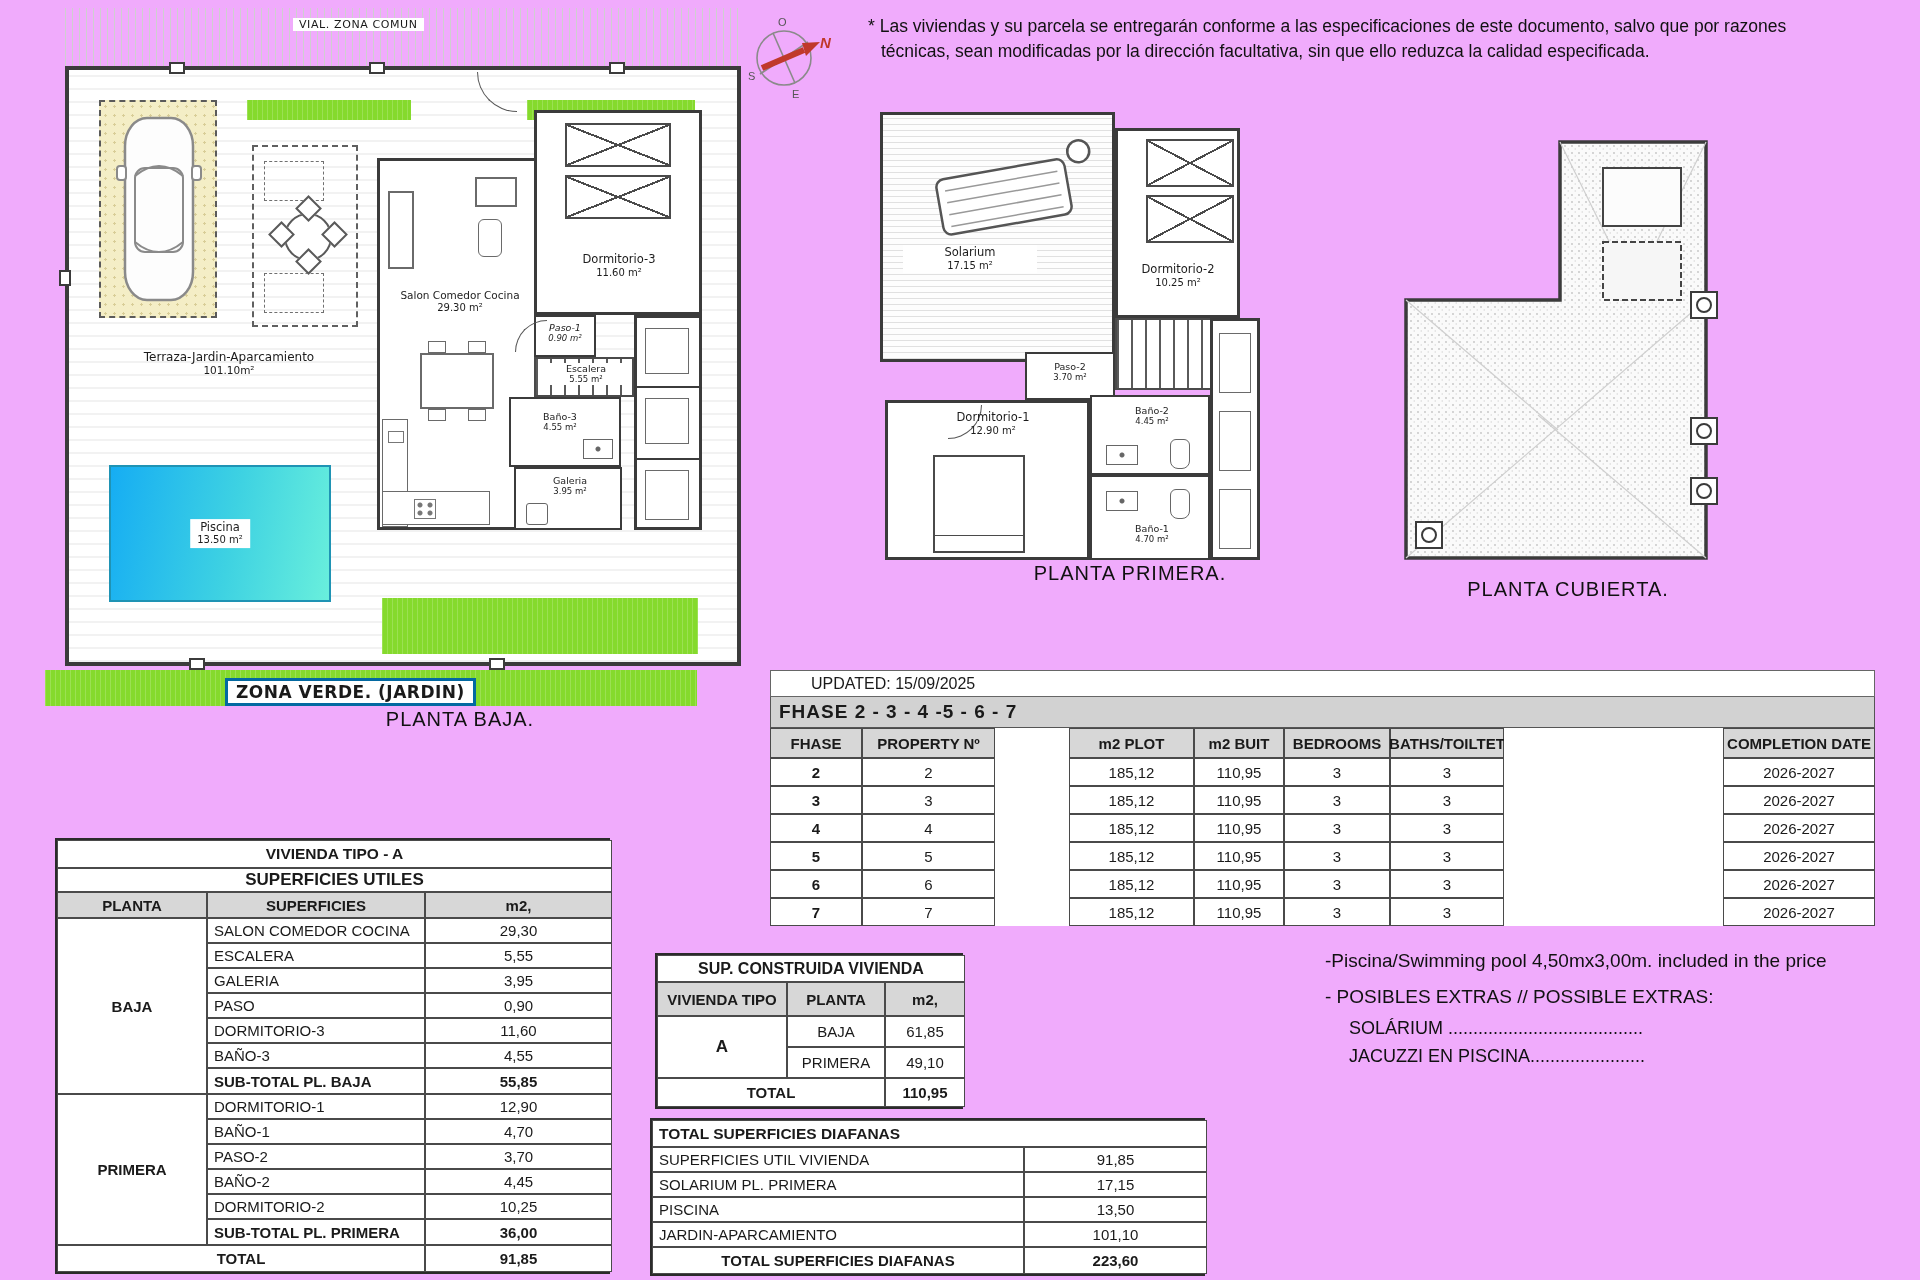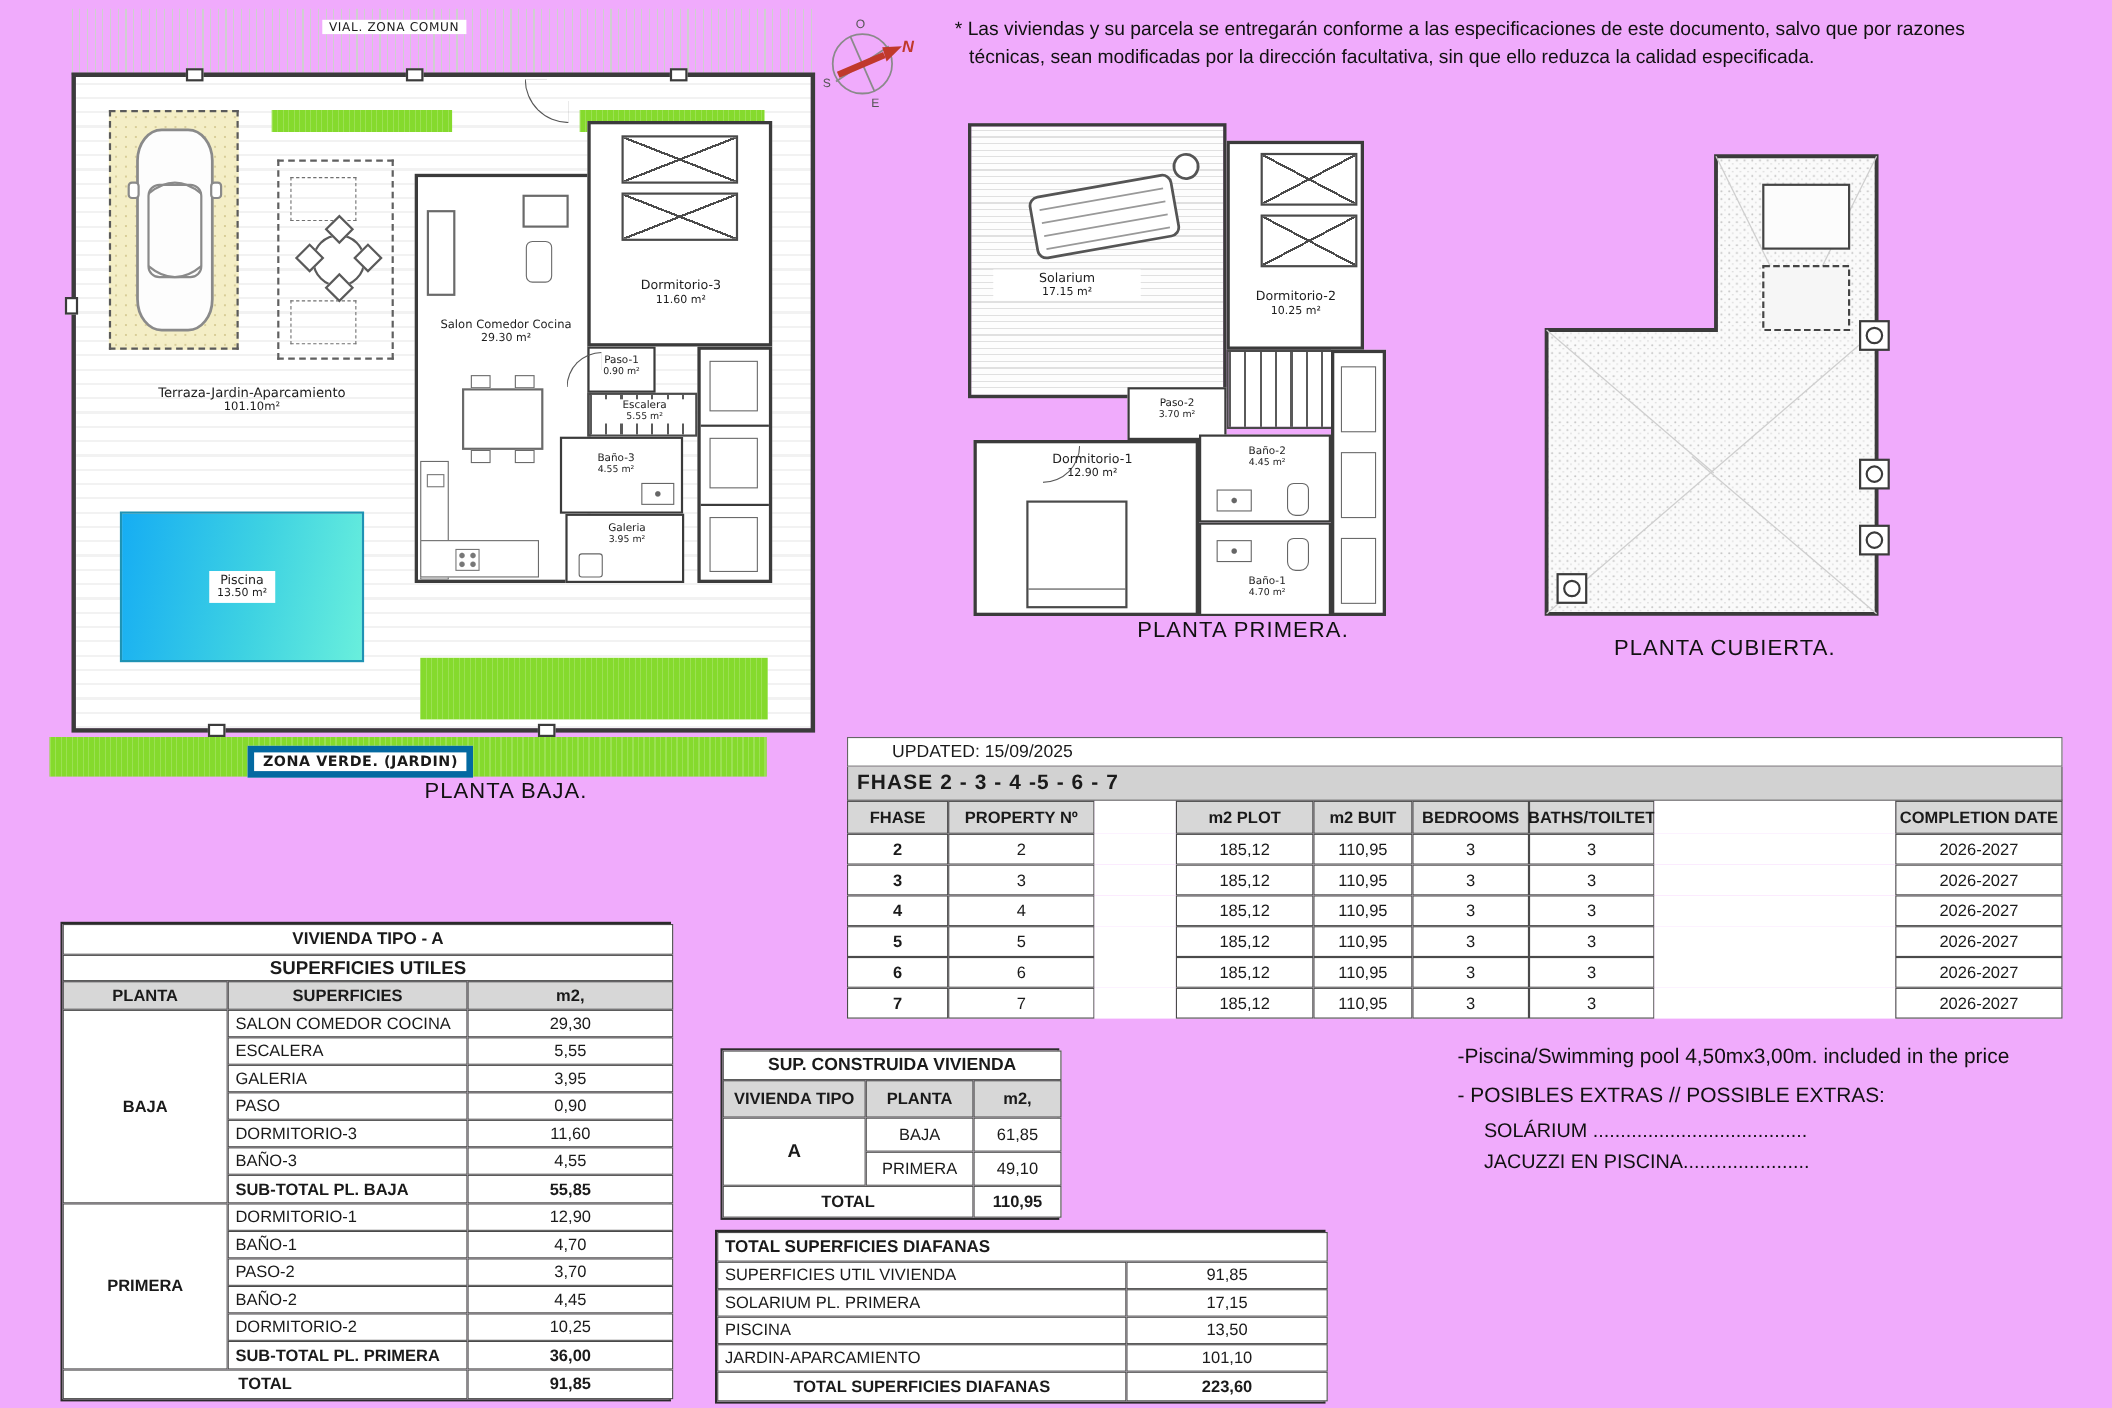--- a/index.html
+++ b/index.html
@@ -22,21 +22,21 @@
   .pool-label{position:absolute;left:50%;top:50%;transform:translate(-50%,-50%);background:#fff;padding:2px 7px;text-align:center;}
   .bedx{position:absolute;border:2px solid #4a4a4a;background-color:#fff;background-image:
      linear-gradient(to top right,transparent calc(50% - 1px),#4a4a4a calc(50% - 1px) calc(50% + 1px),transparent calc(50% + 1px)),
      linear-gradient(to bottom right,transparent calc(50% - 1px),#4a4a4a calc(50% - 1px) calc(50% + 1px),transparent calc(50% + 1px));box-sizing:border-box;}
   .bedplain{position:absolute;border:2px solid #4a4a4a;background:#fff;box-sizing:border-box;}
   .stairs{position:absolute;border:2px solid #4a4a4a;background:repeating-linear-gradient(90deg,#5a5a5a 0 2px,#fff 2px 14px);box-sizing:border-box;}
   .furn{position:absolute;border:2px solid #6a6a6a;background:#fff;box-sizing:border-box;}
   .furn1{position:absolute;border:1.5px solid #6a6a6a;background:#fff;box-sizing:border-box;}
   .tick{position:absolute;width:16px;height:12px;background:#fff;border:2px solid #3b3b3b;box-sizing:border-box;z-index:6;}
   .arc{position:absolute;border:1.5px solid #555;border-right:none;border-top:none;border-radius:0 0 0 100%;box-sizing:border-box;}
-  .whitebox{background:#fff;border:6px solid #0369a1;padding:1px 8px;font-size:13px;font-weight:bold;letter-spacing:.5px;}
+  .whitebox{background:#fff;border:3px solid #0369a1;padding:1px 8px;font-size:17px;font-weight:bold;letter-spacing:.5px;}
   .plantitle{position:absolute;font-size:20px;letter-spacing:1px;color:#111;text-align:center;font-family:"Liberation Sans",sans-serif;}
   
   .grid{display:grid;box-sizing:border-box;}
   .c{border:1px solid #4a4a4a;display:flex;align-items:center;justify-content:center;font-size:15px;box-sizing:border-box;background:#fff;}
   .cl{justify-content:flex-start;padding-left:6px;}
   .h{background:#d7d7d7;font-weight:bold;}
   .b{font-weight:bold;}
   .g{border:none;background:#fff;}
   .outer2{border:2px solid #2b2b2b;}
   .note-line{position:absolute;font-size:19px;color:#111;white-space:nowrap;}
@@ -120,21 +120,21 @@
       <div class="room" style="left:465px;top:40px;width:168px;height:205px;">
         <div class="bedx" style="left:28px;top:10px;width:106px;height:44px;"></div>
         <div class="bedx" style="left:28px;top:62px;width:106px;height:44px;"></div>
         <div class="rlabel" style="left:12px;top:140px;width:140px;">
           <div class="rname">Dormitorio-3</div>
           <div class="rarea">11.60 m²</div>
         </div>
       </div>
 
       <div class="room thin" style="left:465px;top:245px;width:62px;height:42px;">
-        <div class="rlabel" style="left:0;top:5px;width:58px;">
+        <div class="rlabel" style="left:0;top:5px;width:58px;font-style:italic;">
           <div class="rname sm">Paso-1</div>
           <div class="rarea sm">0.90 m²</div>
         </div>
       </div>
 
       <div class="stairs" style="left:465px;top:287px;width:100px;height:40px;">
         <div class="rlabel" style="left:14px;top:4px;width:72px;background:#fff;">
           <div class="rname sm">Escalera</div>
           <div class="rarea sm">5.55 m²</div>
         </div>

